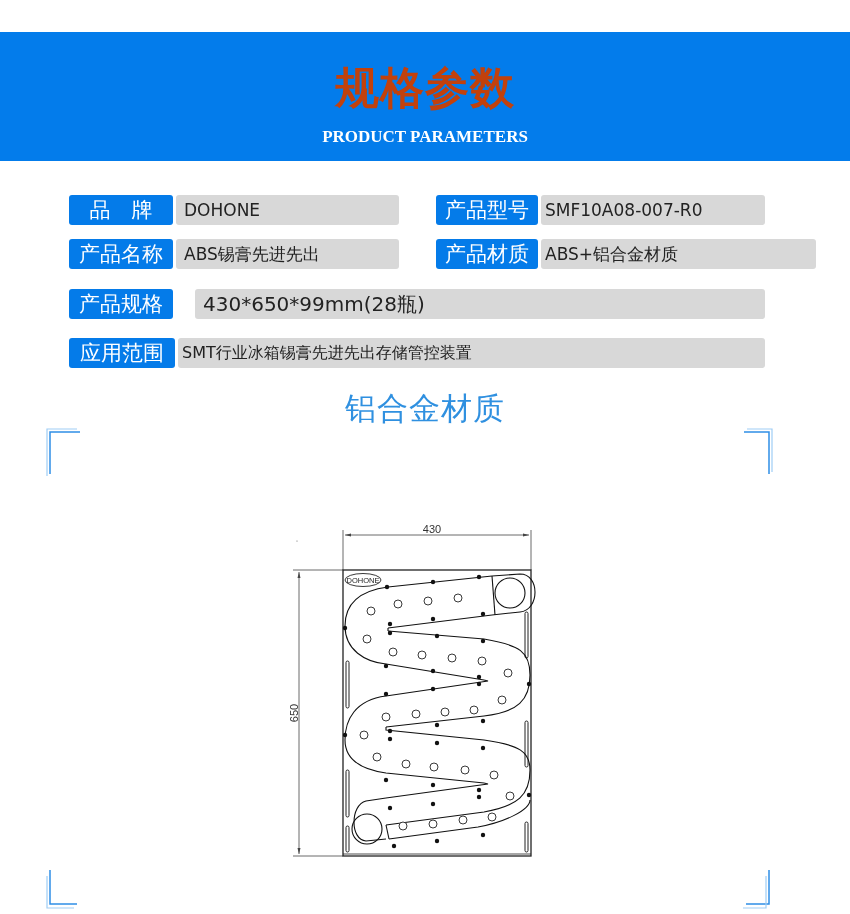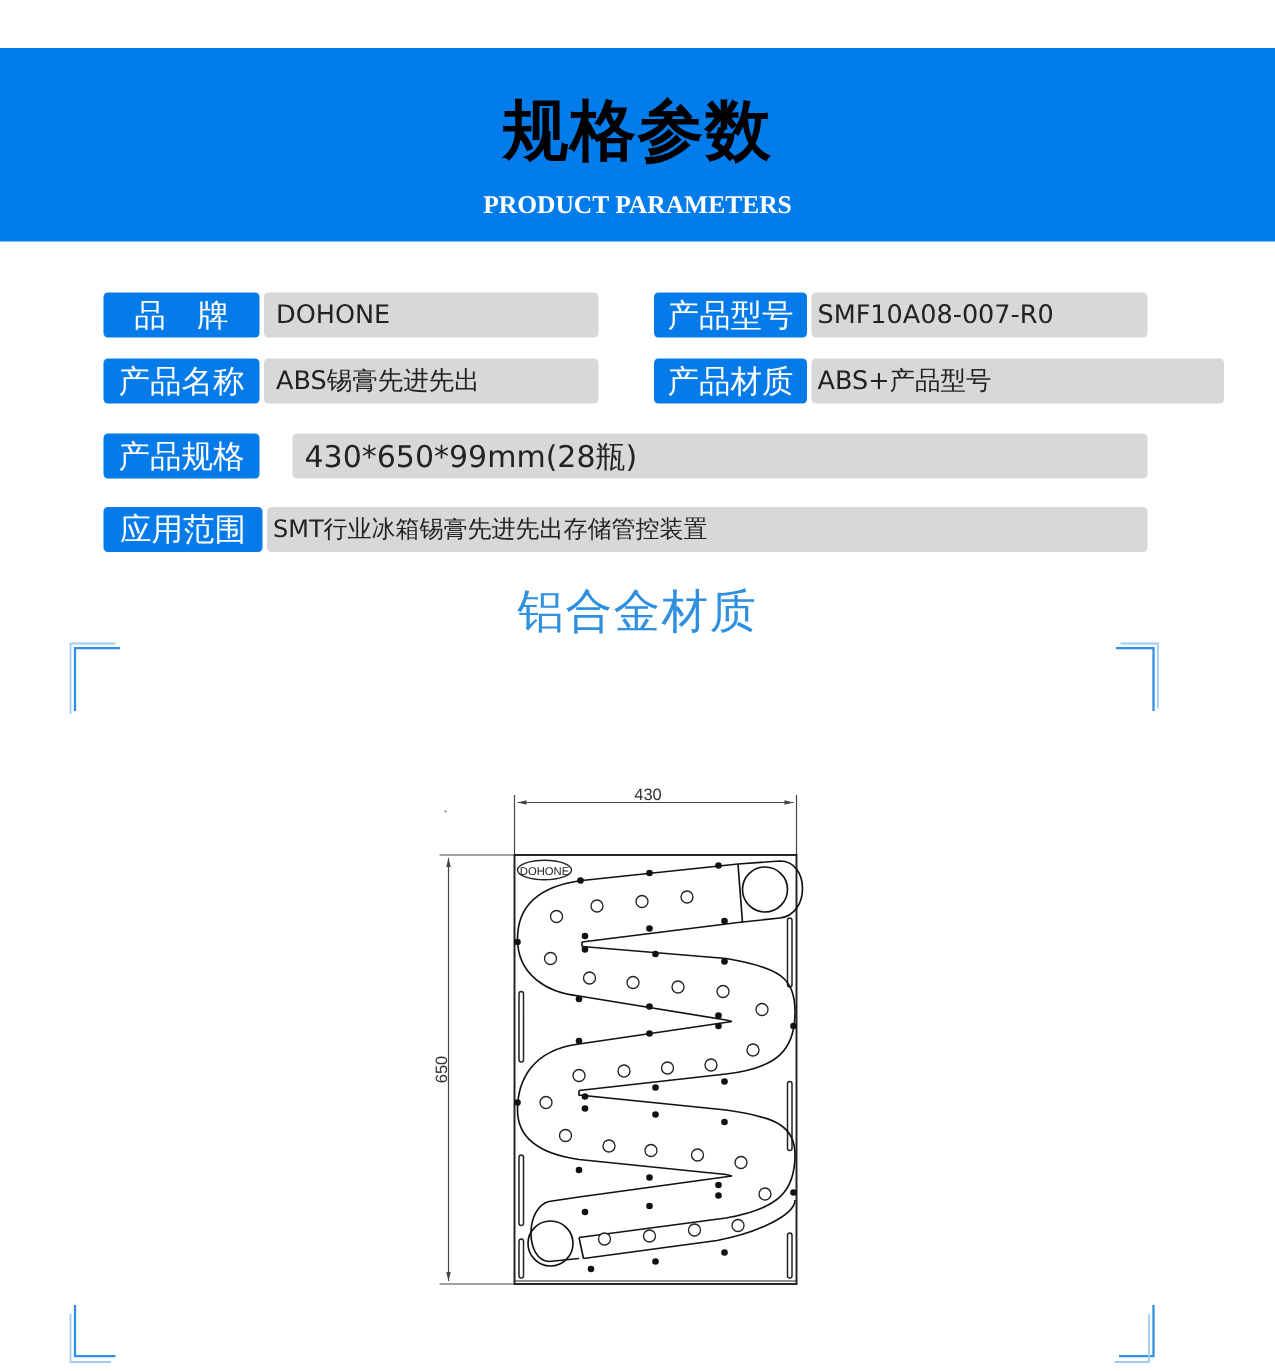--- a/index.html
+++ b/index.html
@@ -1,21 +1,21 @@
 <!DOCTYPE html>
 <html><head>
 <meta charset="utf-8">
 <style>
   html, body { margin: 0; padding: 0; background: #ffffff; }
   body { width: 850px; height: 914px; position: relative; overflow: hidden;
          font-family: "DejaVu Sans", "Liberation Sans", sans-serif; }
   .banner { position: absolute; left: 0; top: 32px; width: 850px; height: 129px;
             background: #037ceb; }
   .banner-title { position: absolute; left: 0; width: 850px; top: 60px; text-align: center;
-                  color: #000000; font-family: "DejaVu Serif", "Liberation Serif", serif;
+                  color: #c2410c; font-family: "DejaVu Serif", "Liberation Serif", serif;
                   font-weight: bold; font-size: 44px; letter-spacing: 1px; line-height: 56px; }
   .banner-sub { position: absolute; left: 0; width: 850px; top: 126px; text-align: center;
                 color: #ffffff; font-family: "Liberation Serif", "DejaVu Serif", serif;
                 font-weight: bold; font-size: 17px; line-height: 22px; }
   .row { position: absolute; height: 30px; display: flex; align-items: stretch; }
   .lbl { background: #047be9; color: #fff; font-size: 21px; line-height: 30px; text-align: center;
          border-radius: 3px; flex: 0 0 auto; white-space: nowrap; }
   .val { background: #d8d8d8; color: #222; font-size: 17px; line-height: 30px;
          border-radius: 3px; margin-left: 3px; padding-left: 8px; flex: 1 1 auto;
          white-space: nowrap; overflow: hidden; }
@@ -40,21 +40,21 @@
   <div class="lbl" style="width:102px;">产品型号</div>
   <div class="val" style="padding-left:4px;">SMF10A08-007-R0</div>
 </div>
 
 <div class="row" style="left:69px; top:239px; width:330px;">
   <div class="lbl" style="width:104px;">产品名称</div>
   <div class="val">ABS锡膏先进先出</div>
 </div>
 <div class="row" style="left:436px; top:239px; width:380px;border-radius:14px;">
   <div class="lbl" style="width:102px;">产品材质</div>
-  <div class="val" style="padding-left:4px;">ABS+产品型号</div>
+  <div class="val" style="padding-left:4px;">ABS+铝合金材质</div>
 </div>
 
 <div class="row" style="left:69px; top:289px; width:696px;gap:19px;">
   <div class="lbl" style="width:104px;">产品规格</div>
   <div class="val" style="font-size:20px;">430*650*99mm(28瓶)</div>
 </div>
 
 <div class="row" style="left:69px; top:338px; width:696px;">
   <div class="lbl" style="width:106px;">应用范围</div>
   <div class="val" style="padding-left:4px; font-size:16px;">SMT行业冰箱锡膏先进先出存储管控装置</div>

